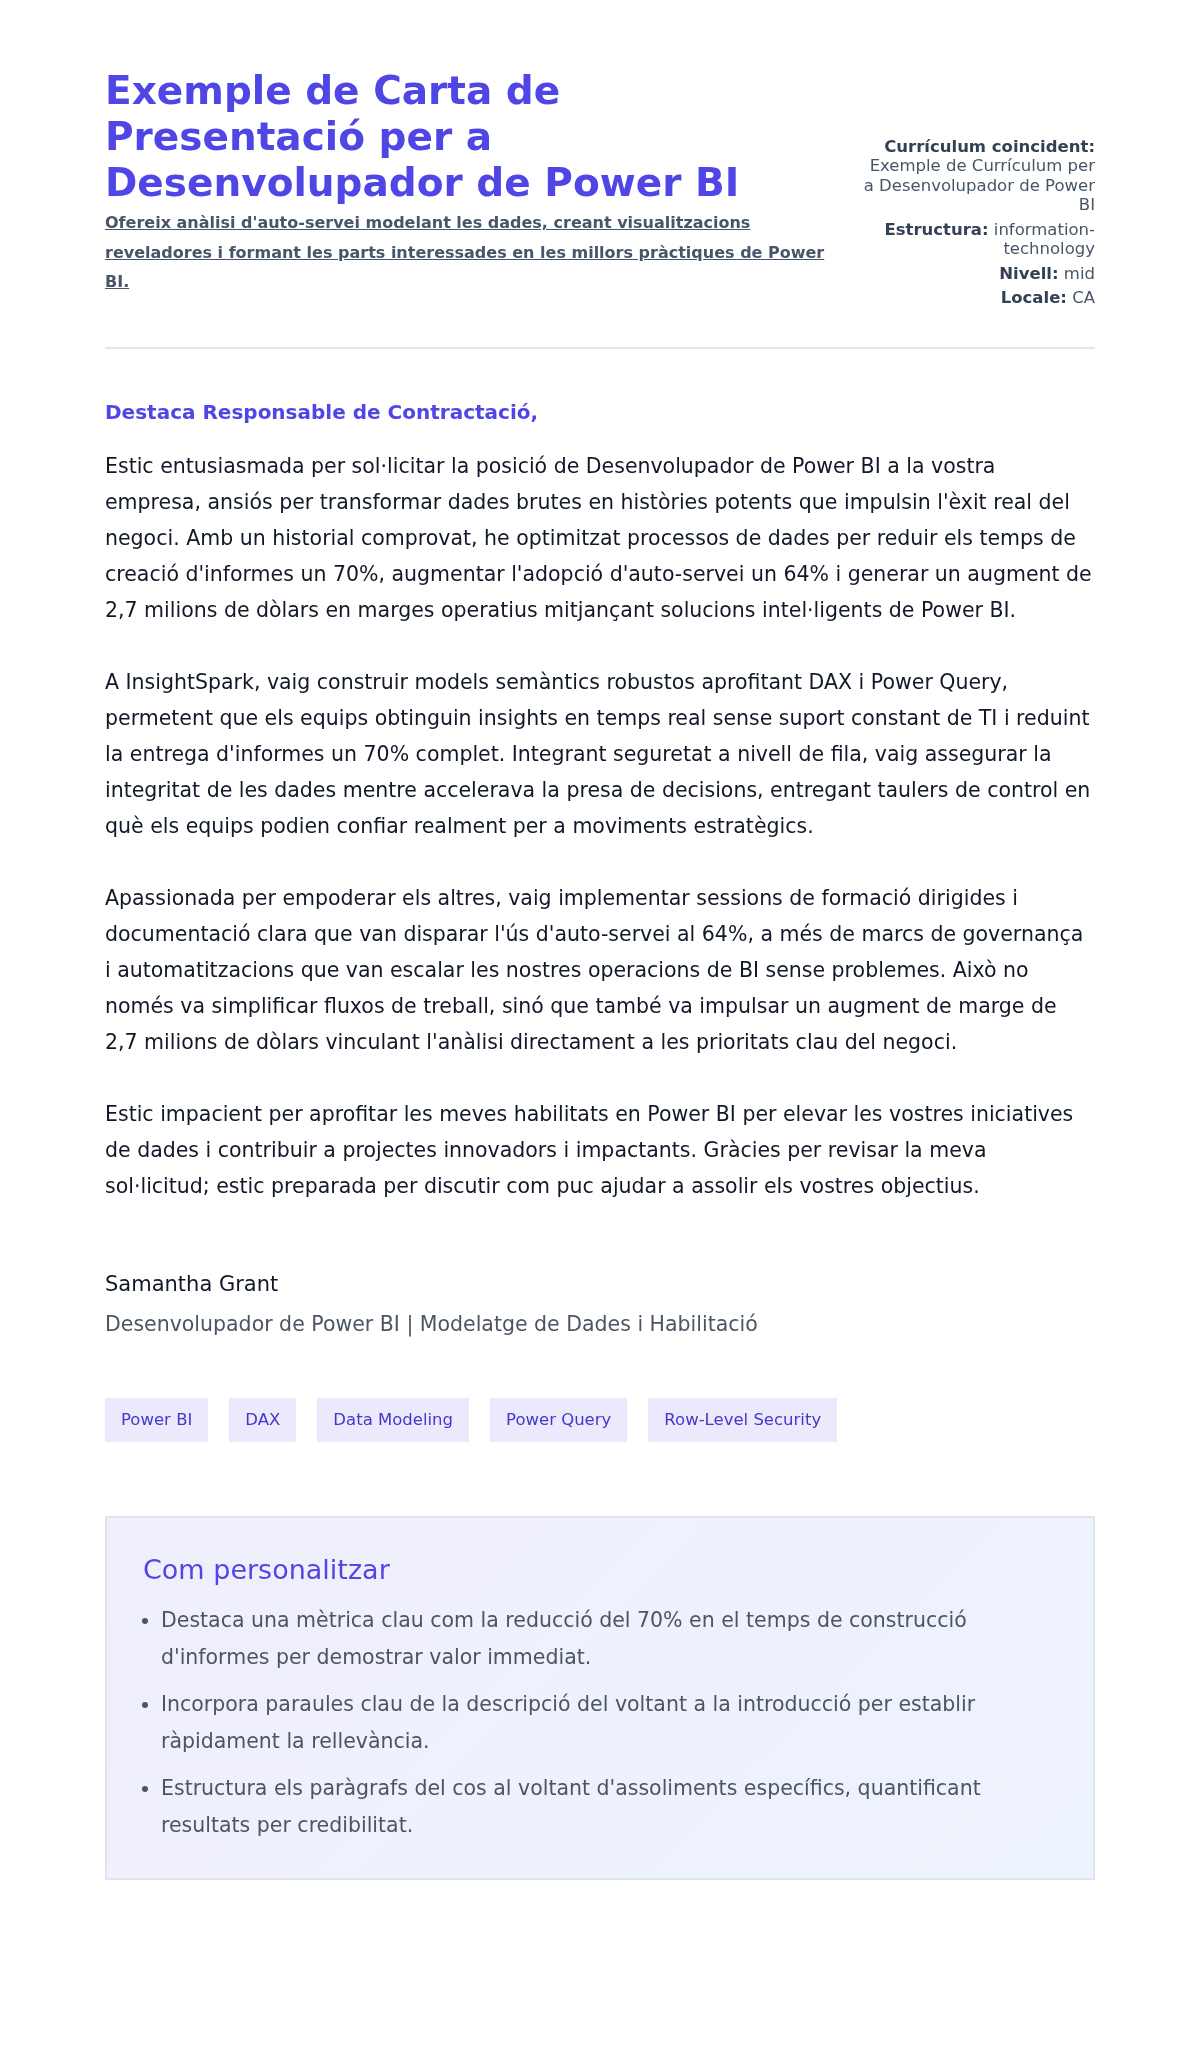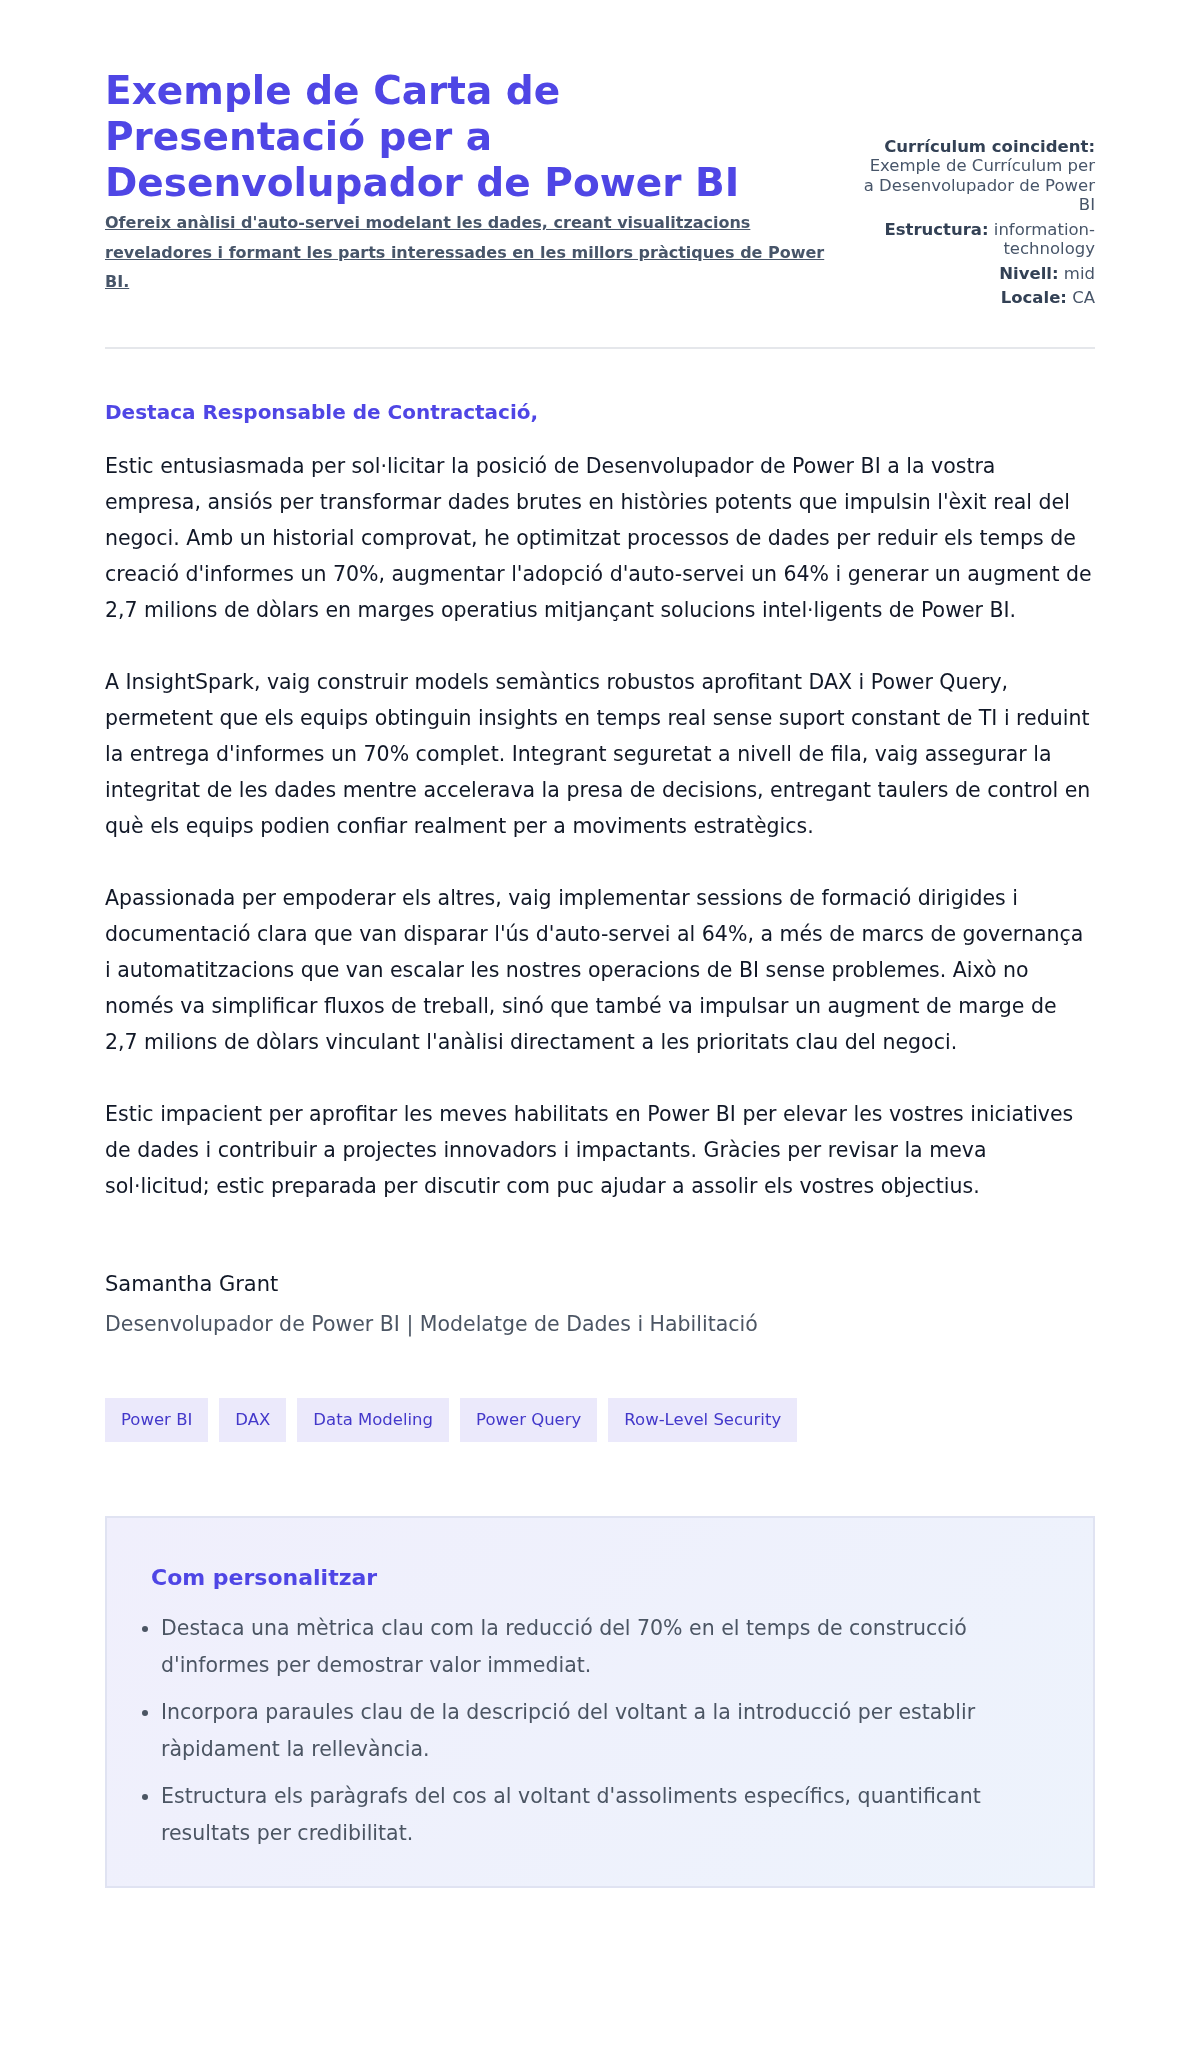--- a/index.html
+++ b/index.html
@@ -75,41 +75,41 @@
     }
     .sign-title {
       margin: 12px 0 0 0;
       font-size: 20.5px;
       color: #4b5563;
       line-height: 28px;
     }
 
     .tags {
       display: flex;
-      gap: 11px;
+      gap: 21px;
       margin-top: 60px;
     }
     .tag {
       background: #ebe9fb;
       color: #4338ca;
       font-size: 16.5px;
       line-height: 20px;
       padding: 12px 16px;
     }
 
     .tips {
       margin-top: 74px;
       border: 2px solid #e0e3f2;
       background: linear-gradient(135deg, #f0effc 0%, #edf3fc 100%);
       padding: 30px 28px 34px 28px;
     }
     .tips-title {
-      margin: 16px;
-      font-size: 22px;
-      font-weight: bold;
+      margin: 8px;
+      font-size: 27px;
+      font-weight: normal;
       color: #4f46e5;
       line-height: 28px;
     }
     .tips-list {
       margin: 18px 0 0 0;
       padding-left: 26px;
       font-size: 20.5px;
       line-height: 37px;
       color: #4b5563;
     }

